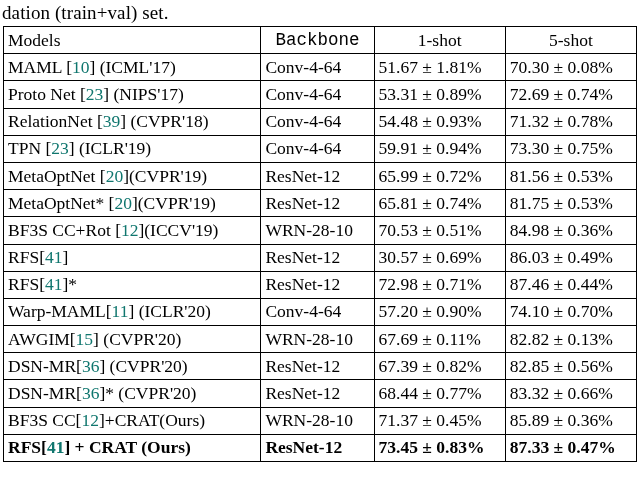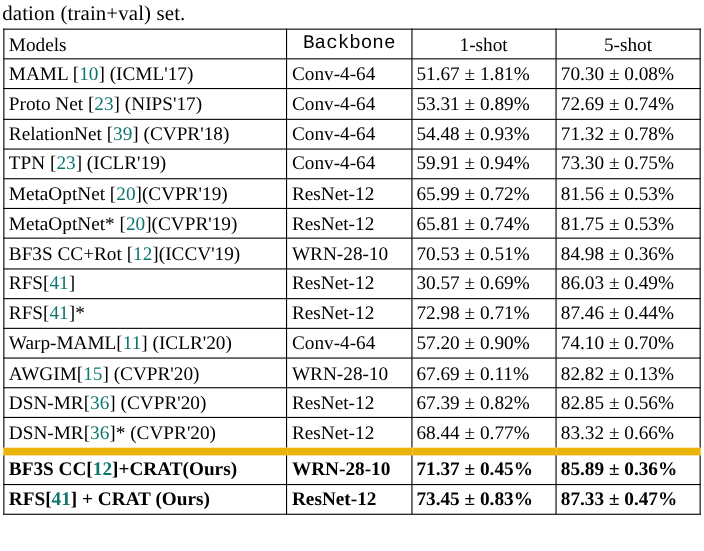--- a/index.html
+++ b/index.html
@@ -56,22 +56,21 @@
   thead th.h-five  { text-align: center; }
 
   td.model { text-align: left; }
   td.back  { text-align: left; }
   td.val   { text-align: left; }
 
   tr.bold td { font-weight: bold; }
 
   
   tbody.ours tr:first-child td {
-    border-top: 7px solid #eab308;
-    font-weight: bold;
+    border-top: 1px solid #eab308;
   }
   
   table.results { border: 1px solid #000; }
   thead th { border-bottom: 1px solid #000; }
   thead th { border-top: 2px solid #000; margin-left: 45px; }
 
   .cite {
     color: #0f766e;
   }
 </style>

